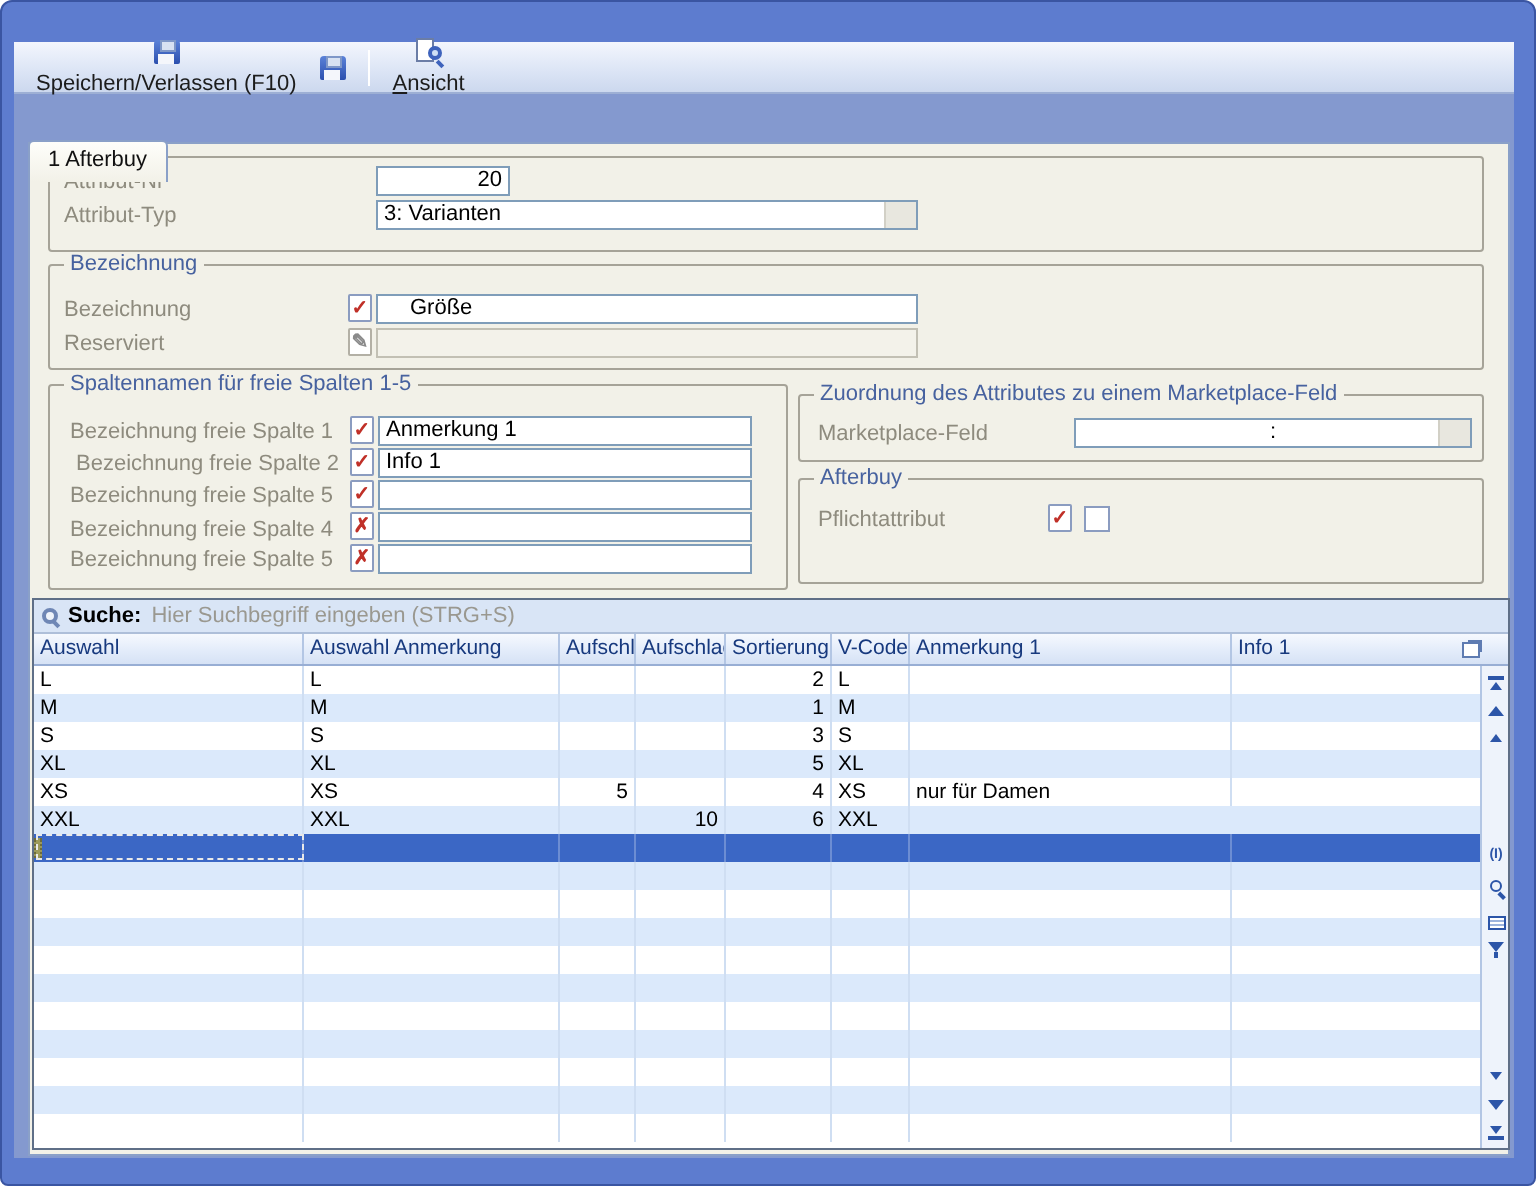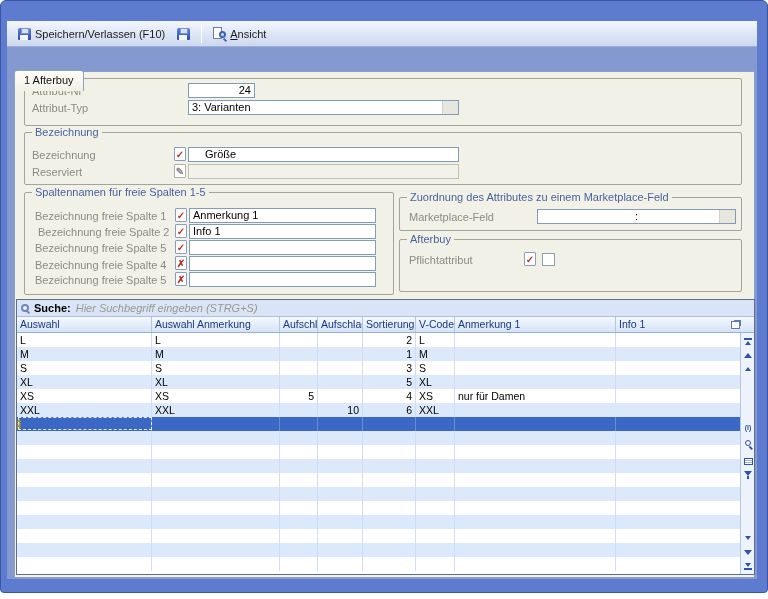--- a/index.html
+++ b/index.html
@@ -11,21 +11,21 @@
     background:linear-gradient(#8099dd, #4d69c6 55%, #3f5ab8); color:#fff; font-weight:bold;
     line-height:20px; padding-left:8px; text-shadow:1px 1px 1px #1d3c96; }
   .closebtn { position:absolute; right:14px; top:2px; width:20px; height:14px;
     background:linear-gradient(#d08a7a,#a34036 60%,#8c2f26); border:1px solid #e8e4f8; border-radius:2px;
     color:#fff; font-size:10px; font-weight:bold; text-align:center; line-height:12px; }
   
   .content { position:absolute; left:6px; top:20px; width:750px; height:558px; background:#8499cf; }
   .toolbar { position:absolute; left:0; top:0; width:100%; height:26px;
     background:linear-gradient(#f3f6fd,#dbe4f5 60%,#ccd8ee); border-bottom:1px solid #9dafd4;
     display:flex; align-items:center; padding-left:5px; }
-  .tbtn { display:flex; align-items:center; gap:4px; padding:2px 5px; border:1px solid transparent; border-radius:2px; color:#1c1c1c; }
+  .tbtn { display:flex; align-items:center; gap:4px; padding:2px 5px; border:1px solid transparent; border-radius:2px; color:#1c1c1c;flex-direction:column; }
   .tsep { width:1px; height:18px; background:#9aabcf; margin:0 5px; border-right:1px solid #fff; }
   .floppy { position:relative; width:13px; height:12px; background:linear-gradient(#5b82d8,#2b4fae); border-radius:2px 2px 1px 1px; display:inline-block; }
   .floppy::before { content:""; position:absolute; left:3px; top:0; width:6px; height:4px; background:#d8e2f2; border:1px solid #7e97c8; }
   .floppy::after { content:""; position:absolute; left:2px; bottom:0; width:8px; height:5px; background:#f4f6fb; }
   .previcon { position:relative; width:13px; height:13px; display:inline-block; }
   .previcon .page { position:absolute; left:0; top:0; width:9px; height:12px; background:#fff; border:1px solid #6b7da6; }
   .previcon .lens { position:absolute; right:0; bottom:2px; width:7px; height:7px; border:2px solid #3e63bc; border-radius:50%; background:#cfe0f5; }
   .previcon .handle { position:absolute; right:-1px; bottom:-1px; width:4px; height:2px; background:#3e63bc; transform:rotate(45deg); }
   
   .tabstrip { position:absolute; left:0; top:27px; width:100%; height:43px; background:#8499cf; }
@@ -51,21 +51,21 @@
   .flagicon.gray { color:#8a8a8a; border-color:#b3b0a5; }
   .checkbox { position:absolute; width:13px; height:13px; background:#fff; border:1px solid #8b9cc0; }
   
   .grid { position:absolute; left:1px; top:227px; width:739px; height:276px;
     border:1px solid #5f6f87; background:#fff; overflow:hidden; }
   .searchbar { position:absolute; left:0; top:0; width:100%; height:17px; background:#d9e5f6;
     border-bottom:1px solid #aebfd9; display:flex; align-items:center; padding-left:4px; gap:5px;text-align:center; }
   .mag { position:relative; width:8px; height:8px; border:2px solid #6f87b5; border-radius:50%; background:#eef3fa; }
   .mag::after { content:""; position:absolute; right:-3px; bottom:-3px; width:4px; height:2px; background:#6f87b5; transform:rotate(45deg); }
   .searchlabel { font-weight:bold; color:#000; }
-  .searchhint { font-style:italic; color:#9a9890; }
+  .searchhint { color:#9a9890; }
   .ghead { position:absolute; left:0; top:17px; width:100%; height:16px;
     background:linear-gradient(#f6f9fe,#e3ecfa 55%,#d6e2f5); border-bottom:1px solid #98aed4;
     display:flex; color:#17397e; font-size:10.5px; }
   .hc { border-right:1px solid #b3c6e4; line-height:15px; padding-left:3px; overflow:hidden; white-space:nowrap; flex:none; }
   .hc.hicon { display:flex; align-items:center; justify-content:center; padding:0; }
   .colchooser { width:9px; height:8px; border:1px solid #5f7cb2; background:#fff; box-shadow:2px -2px 0 -1px #5f7cb2; }
   .gbody { position:absolute; left:0; top:33px; width:725px; bottom:0; background:#fff; }
   .grow { display:flex; height:14px; font-size:10.5px; }
   .grow.alt { background:#dbe9fb; }
   .grow.sel { position:relative; background:#3b67c5; }
@@ -119,21 +119,21 @@
 
     <div class="tabstrip">
       <div class="tab t1 active">1 Afterbuy</div>
       <div class="tab t2"><u>2</u><span> ePages</span></div>
     </div>
 
     <div class="tabpage">
 
       <div class="group" style="left:9px;top:6px;width:718px;height:48px;"></div>
       <div class="lab" style="left:17px;top:13px;">Attribut-Nr</div>
-      <div class="fld num" style="left:173px;top:11px;width:67px;">24</div>
+      <div class="fld num" style="left:173px;top:11px;width:67px;">20</div>
       <div class="lab" style="left:17px;top:30px;">Attribut-Typ</div>
       <div class="fld combo" style="left:173px;top:28px;width:271px;">3: Varianten</div>
 
       <div class="group" style="left:9px;top:60px;width:718px;height:53px;">
         <div class="gtitle">Bezeichnung</div>
       </div>
       <div class="lab" style="left:17px;top:77px;">Bezeichnung</div>
       <div class="flagicon" style="left:159px;top:75px;">✓</div>
       <div class="fld" style="left:173px;top:75px;width:271px;padding-left:16px;">Größe</div>
       <div class="lab" style="left:17px;top:94px;">Reserviert</div>

